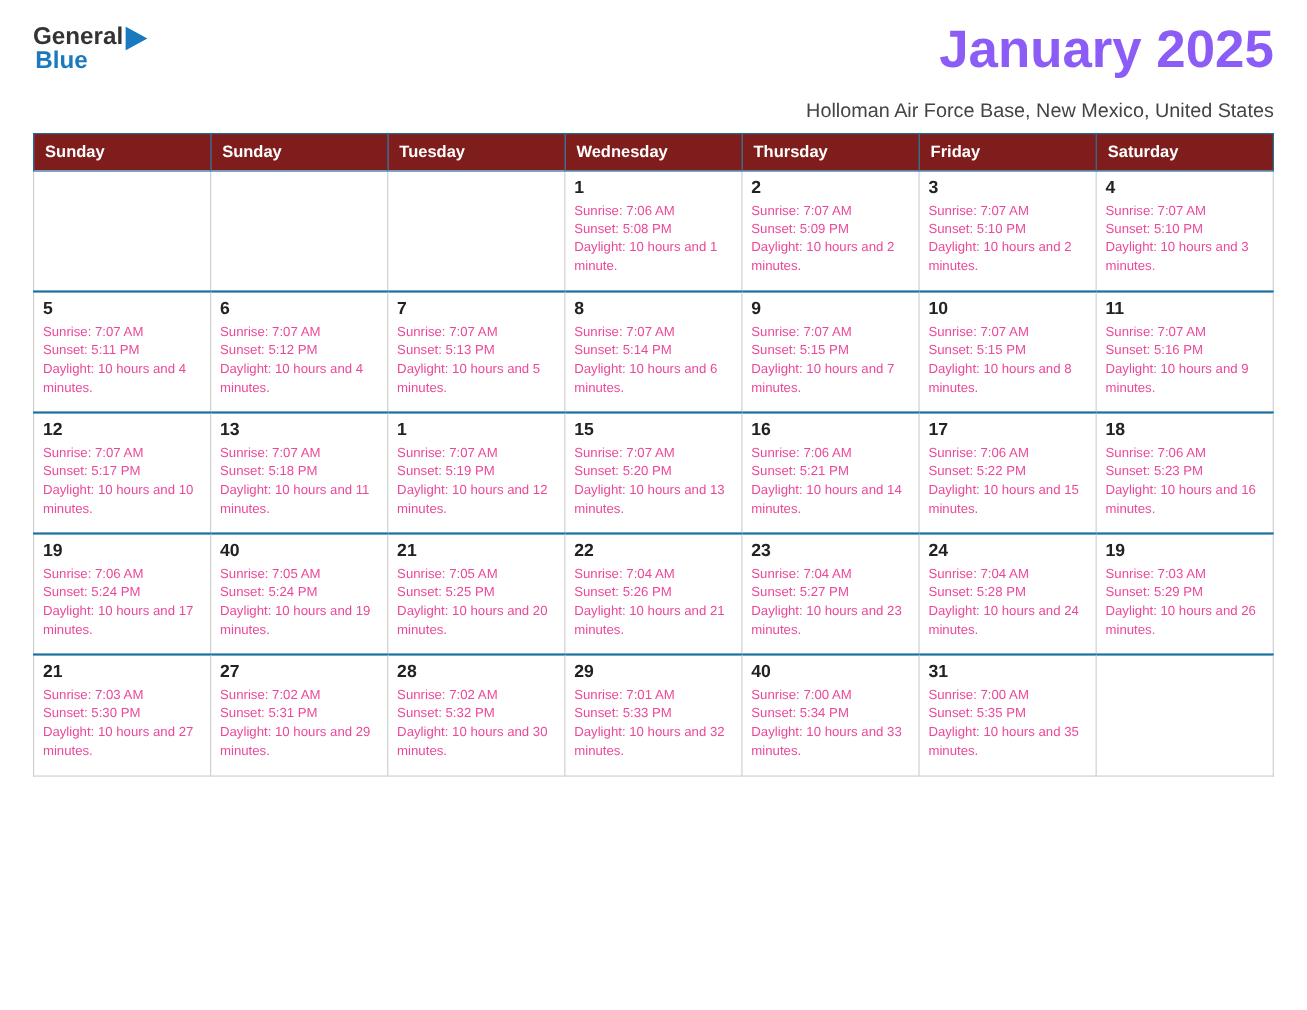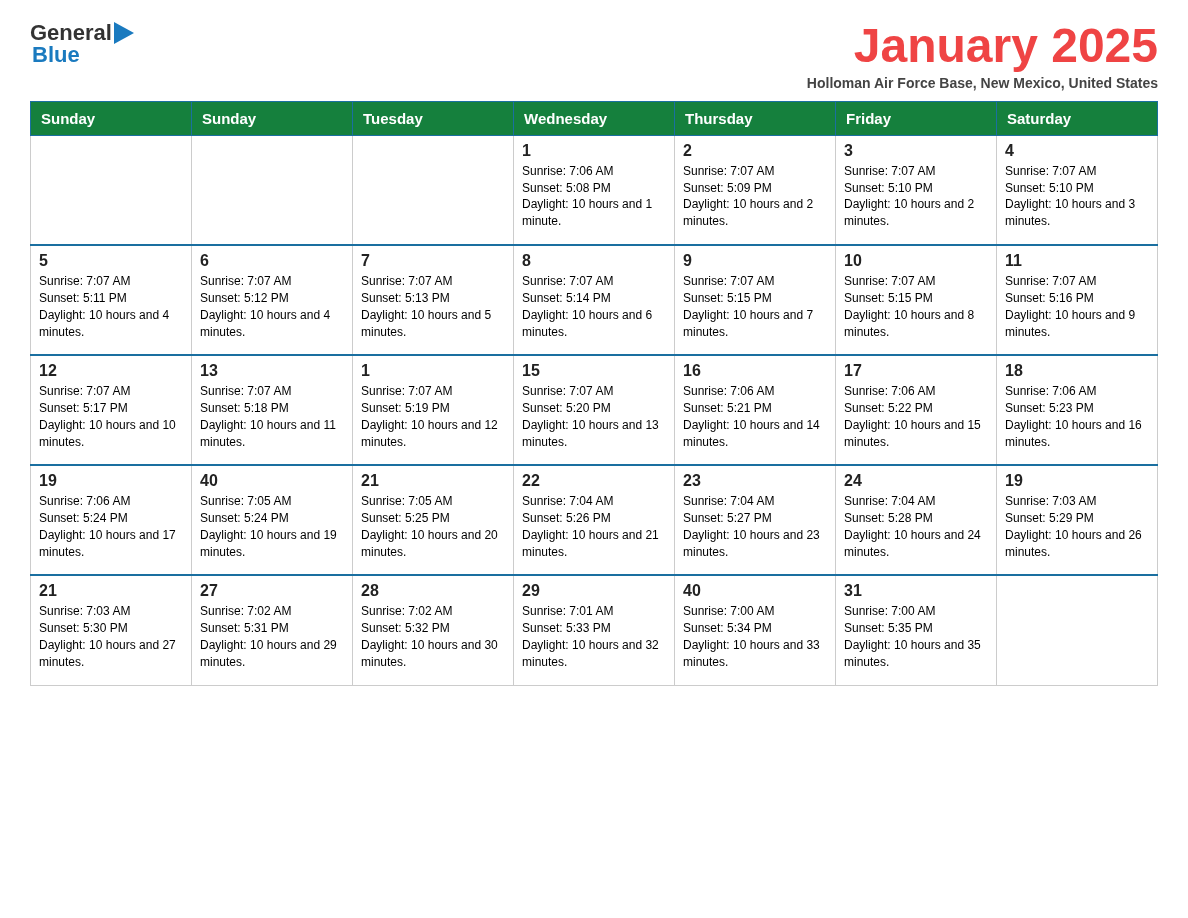--- a/index.html
+++ b/index.html
@@ -30,36 +30,35 @@
       font-size: 22px;
       font-weight: bold;
       color: #1a7abf;
     }
     .title-section {
       text-align: right;
     }
     .month-title {
       font-size: 48px;
       font-weight: bold;
-      color: #ef4444;
+      color: #8b5cf6;
       line-height: 1.1;
     }
     .subtitle {
-      font-size: 14px;
+      font-size: 18px;
       color: #444;
-      margin-top: 2px;
-      font-weight: bold;
+      margin-top: 17px;
     }
     .calendar {
       width: 100%;
       border-collapse: collapse;
       margin-top: 10px;
     }
     .calendar th {
-      background-color: #15803d;
+      background-color: #7f1d1d;
       color: #fff;
       padding: 8px 10px;
       text-align: left;
       font-size: 15px;
       border: 1px solid #1a6fa0;
     }
     .calendar td {
       border: 1px solid #ccc;
       vertical-align: top;
       padding: 6px 8px;
@@ -67,37 +66,37 @@
       height: 110px;
     }
     .day-number {
       font-size: 16px;
       font-weight: bold;
       color: #222;
       margin-bottom: 3px;
     }
     .day-info {
       font-size: 12px;
-      color: #000000;
+      color: #ec4899;
       line-height: 1.4;
     }
     .empty-cell {
       background: #fff;
     }
     tr:not(:first-child) td {
       border-top: 2px solid #1a6fa0;
     }
   </style>
 </head>
 <body>
 
 <div class="header">
   <div class="logo">
     <div style="display:flex; flex-direction:column; align-items:flex-start;">
-      <div style="display:flex; align-items:center;">
+      <div style="display:flex; align-items:flex-end;">
         <span class="logo-text-general">General</span>
         <svg width="20" height="22" viewBox="0 0 20 22" style="margin-left:2px;">
           <polygon points="0,0 20,11 0,22" fill="#1a7abf"></polygon>
         </svg>
       </div>
       <span class="logo-text-blue" style="margin-top:-4px; margin-left:2px;">Blue</span>
     </div>
   </div>
   <div class="title-section">
     <div class="month-title">January 2025</div>

